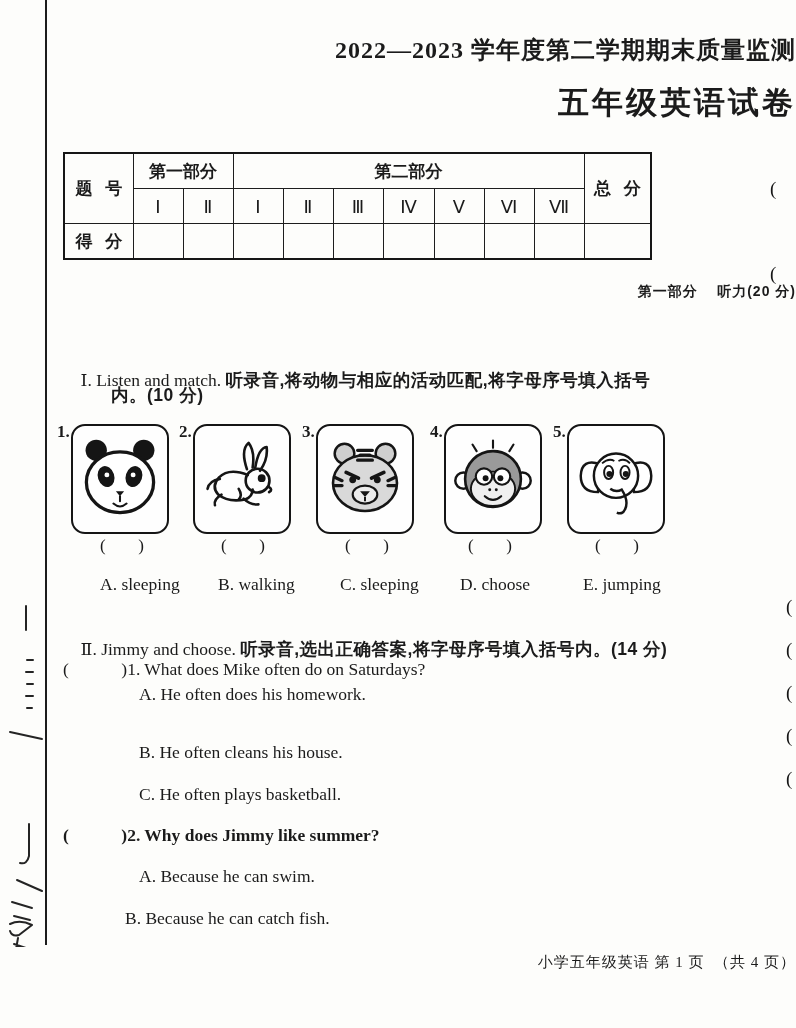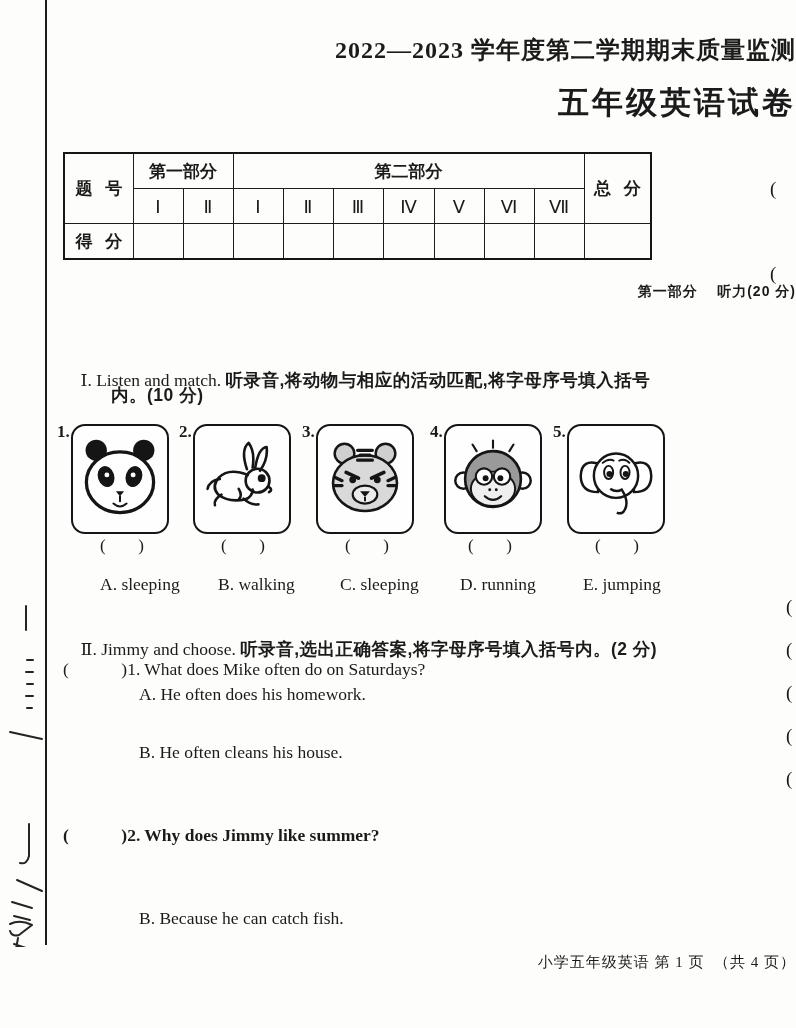--- a/index.html
+++ b/index.html
@@ -226,29 +226,31 @@
 
   <span class="abs brk" style="left:100px;top:536px;">(      )</span>
   <span class="abs brk" style="left:221px;top:536px;">(      )</span>
   <span class="abs brk" style="left:345px;top:536px;">(      )</span>
   <span class="abs brk" style="left:468px;top:536px;">(      )</span>
   <span class="abs brk" style="left:595px;top:536px;">(      )</span>
 
   <span class="abs opt" style="left:100px;top:574px;">A. sleeping</span>
   <span class="abs opt" style="left:218px;top:574px;">B. walking</span>
   <span class="abs opt" style="left:340px;top:574px;">C. sleeping</span>
-  <span class="abs opt" style="left:460px;top:574px;">D. running</span>
+  <span class="abs opt" style="left:460px;top:574px;">D. choose</span>
   <span class="abs opt" style="left:583px;top:574px;">E. jumping</span>
 
   <div class="abs line" style="left:63px;top:616px;">
-    <span class="en">Ⅱ. Jimmy and choose. </span><span class="zh-bold">听录音,选出正确答案,将字母序号填入括号内。(2 分)</span>
+    <span class="en">Ⅱ. Jimmy and choose. </span><span class="zh-bold">听录音,选出正确答案,将字母序号填入括号内。(14 分)</span>
   </div>
 
   <div class="abs line" style="left:63px;top:659px;">(            )1. What does Mike often do on Saturdays?</div>
   <div class="abs line" style="left:139px;top:684px;">A. He often does his homework.</div>
   <div class="abs line" style="left:139px;top:742px;">B. He often cleans his house.</div>
+  <div class="abs line" style="left:139px;top:784px;">C. He often plays basketball.</div>
 
   <div class="abs line" style="left:63px;top:825px;font-weight:bold;">(            )2. Why does Jimmy like summer?</div>
-  <div class="abs line" style="left:139px;top:908px;">B. Because he can catch fish.</div>
+  <div class="abs line" style="left:139px;top:866px;">A. Because he can swim.</div>
+  <div class="abs line" style="left:125px;top:908px;">B. Because he can catch fish.</div>
 
   <div class="abs center footer">小学五年级英语 第 1 页  （共 4 页）</div>
 
 </div>
 
 </body></html>

